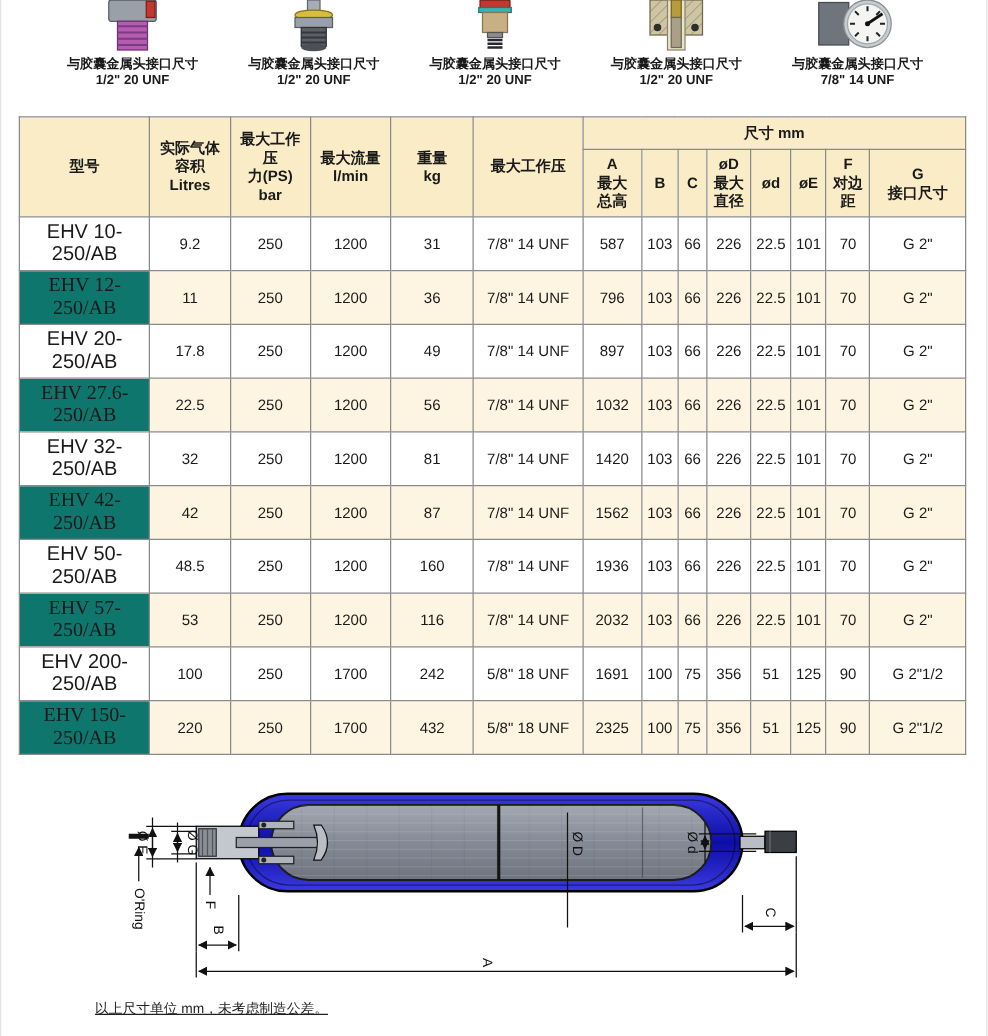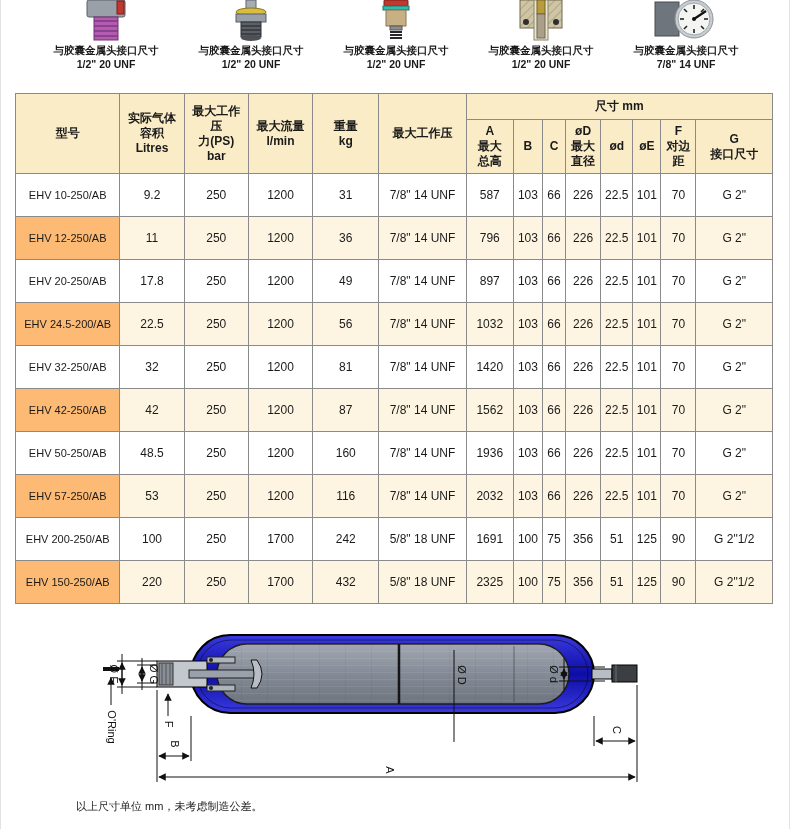--- a/index.html
+++ b/index.html
@@ -28,27 +28,27 @@
   }
   table.spec th, table.spec td {
     border:1px solid #8a8a8a; text-align:center; vertical-align:middle;
     padding:1px 2px; overflow:hidden;
   }
   table.spec thead th { background:#f9ecc7; font-weight:bold; white-space:pre-line; line-height:1.25; }
   table.spec thead tr.group-row th { height:26px; }
   table.spec thead tr.sub-row th { height:54px; }
   table.spec tbody td { height:43px; background:#fff; }
   table.spec tbody tr.alt td { background:#fdf5e1; }
-  table.spec tbody tr.alt td.model { background:#fdba74; }
-  table.spec td.model { font-size:11px; }
+  table.spec tbody tr.alt td.model { background:#0f766e;font-family:Liberation Serif, serif; }
+  table.spec td.model { font-size:16px; }
   
   .diagram-wrap { position:absolute; top:630px; left:58px; }
   .dim-label { font-size:11px; fill:#111; font-family:"Liberation Sans",sans-serif; }
   
-  .footnote { position:absolute; top:799px; left:75px; font-size:11px; color:#222; }
+  .footnote { position:absolute; top:799px; left:75px; font-size:11px; color:#222;text-decoration:underline; }
 </style>
 </head>
 <body>
 
 <div class="figures-row">
 
   <div class="figure">
     <svg width="58" height="42" viewBox="0 0 58 42">
       <rect x="10" y="0" width="38" height="17" rx="2" fill="#9aa0a8" stroke="#5a5f66"></rect>
       <rect x="40" y="1" width="7" height="13" fill="#c2372e" stroke="#7c1f1a"></rect>
@@ -231,21 +231,21 @@
         <td>897</td>
         <td>103</td>
         <td>66</td>
         <td>226</td>
         <td>22.5</td>
         <td>101</td>
         <td>70</td>
         <td>G 2"</td>
       </tr>
       <tr class="alt">
-        <td class="model">EHV 24.5-200/AB</td>
+        <td class="model">EHV 27.6-250/AB</td>
         <td>22.5</td>
         <td>250</td>
         <td>1200</td>
         <td>56</td>
         <td>7/8" 14 UNF</td>
         <td>1032</td>
         <td>103</td>
         <td>66</td>
         <td>226</td>
         <td>22.5</td>

